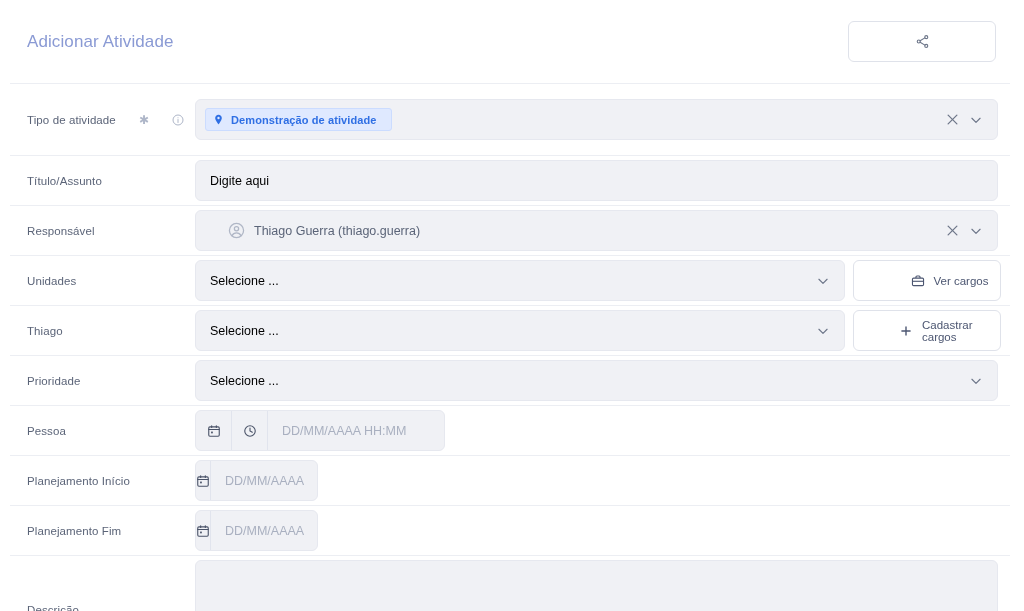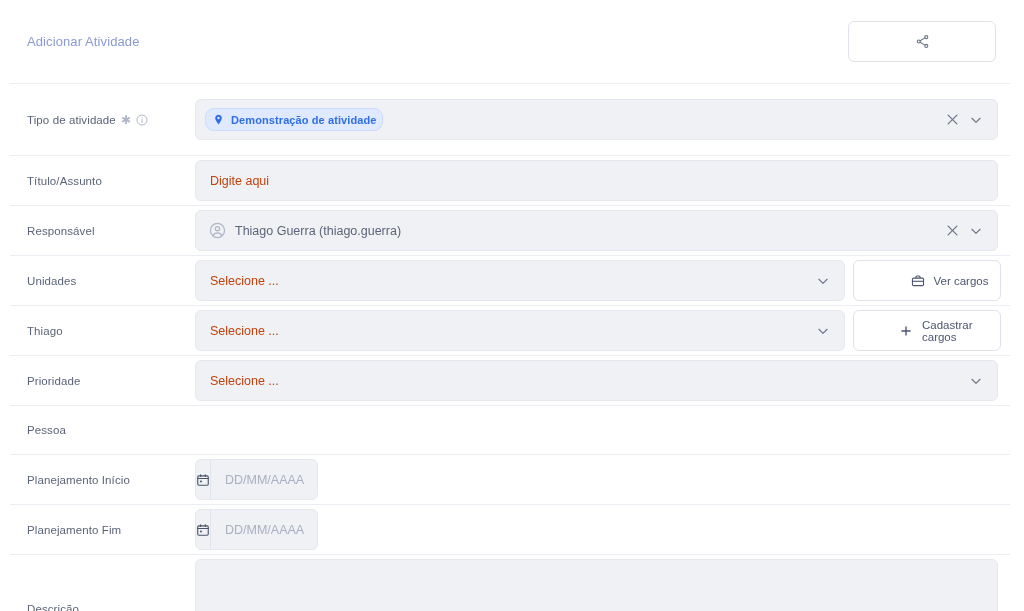--- a/index.html
+++ b/index.html
@@ -24,21 +24,21 @@
   .header {
     position: relative;
     height: 83px;
     padding: 0 28px 0 17px;
     display: flex;
     align-items: center;
     justify-content: space-between;
   }
 
   .page-title {
-    font-size: 13px;
+    font-size: 17px;
     color: #8a9ad4;
     letter-spacing: .1px;
     font-weight: 400;
   }
 
   .share-button {
     width: 148px;
     height: 41px;
     border: 1px solid #dfe2ea;
     border-radius: 6px;
@@ -62,21 +62,21 @@
   .form-row.tall { min-height: 72px; align-items: center; }
 
   .row-label {
     width: 185px;
     flex: 0 0 185px;
     padding-left: 17px;
     font-size: 11.5px;
     color: #5b6478;
     display: flex;
     align-items: center;
-    gap: 5px;
+    gap: 23px;
     letter-spacing: .1px;
   }
 
   .row-field {
     flex: 1 1 auto;
     display: flex;
     align-items: center;
     gap: 8px;
     padding-right: 12px;
   }
@@ -90,55 +90,56 @@
     display: flex;
     align-items: center;
     font-size: 12.5px;
     color: #9ba2b4;
     position: relative;
   }
   .fld.grow { flex: 1 1 auto; }
   .fld.w650 { width: 650px; flex: 0 0 650px; }
 
   .fld-text { padding-left: 14px; }
-  .placeholder { color: #c2410c; text-align: center; }
+  .placeholder { color: #000000; text-align: center; }
 
   .fld-icons {
     margin-left: auto;
     display: flex;
     align-items: center;
     gap: 9px;
     padding-right: 14px;
     color: #6d7689;
   }
 
   
   .chip {
     display: inline-flex;
     align-items: center;
     gap: 7px;
     background: #dfe9ff;
     border: 1px solid #cbdcff;
-    border-radius: 9px;
-    padding: 4px 5px 4px 7px;
+    border-radius: 3px;
+    padding: 4px 14px 4px 7px;
     margin-left: 9px;
     color: #2f6fe4;
     font-size: 11px;
     font-weight: 700;
     letter-spacing: .1px;
   }
 
   
   .val-with-icon {
     display: flex;
     align-items: center;
     gap: 9px;
     padding-left: 13px;
     color: #5b6478;
     font-size: 12.5px;
+    margin-left: 19px;
   }
 
   
   .date-field {
     display: inline-flex;
     align-items: stretch;
     background: #f0f1f5;
     border: 1px solid #e6e8ef;
     border-radius: 6px;
     height: 41px;
@@ -373,20 +374,40 @@
             </span>
           </span>
         </div>
       </div>
     </div>
 
     <div class="form-row">
       <div class="row-label">
         <span>Pessoa</span>
       </div>
+      <div class="row-field">
+        <div class="date-field dw-prazo">
+          <span class="date-btn">
+            <svg width="14" height="14" viewBox="0 0 24 24" fill="none" stroke="#4a5368" stroke-width="1.9" stroke-linecap="round" stroke-linejoin="round">
+              <rect x="3" y="5" width="18" height="16" rx="2"></rect>
+              <line x1="3" y1="9.5" x2="21" y2="9.5"></line>
+              <line x1="8" y1="3" x2="8" y2="6"></line>
+                <line x1="16" y1="3" x2="16" y2="6"></line>
+              <rect x="7" y="13" width="3" height="3" fill="#4a5368" stroke="none"></rect>
+            </svg>
+          </span>
+          <span class="date-btn">
+            <svg width="14" height="14" viewBox="0 0 24 24" fill="none" stroke="#4a5368" stroke-width="1.9" stroke-linecap="round" stroke-linejoin="round">
+              <circle cx="12" cy="12" r="9"></circle>
+              <polyline points="12,6.8 12,12 16,14.2"></polyline>
+            </svg>
+          </span>
+          <span class="date-input">DD/MM/AAAA HH:MM</span>
+        </div>
+      </div>
     </div>
 
     <div class="form-row">
       <div class="row-label">
         <span>Planejamento Início</span>
       </div>
       <div class="row-field">
         <div class="date-field dw-plan">
           <span class="date-btn">
             <svg width="14" height="14" viewBox="0 0 24 24" fill="none" stroke="#4a5368" stroke-width="1.9" stroke-linecap="round" stroke-linejoin="round">

